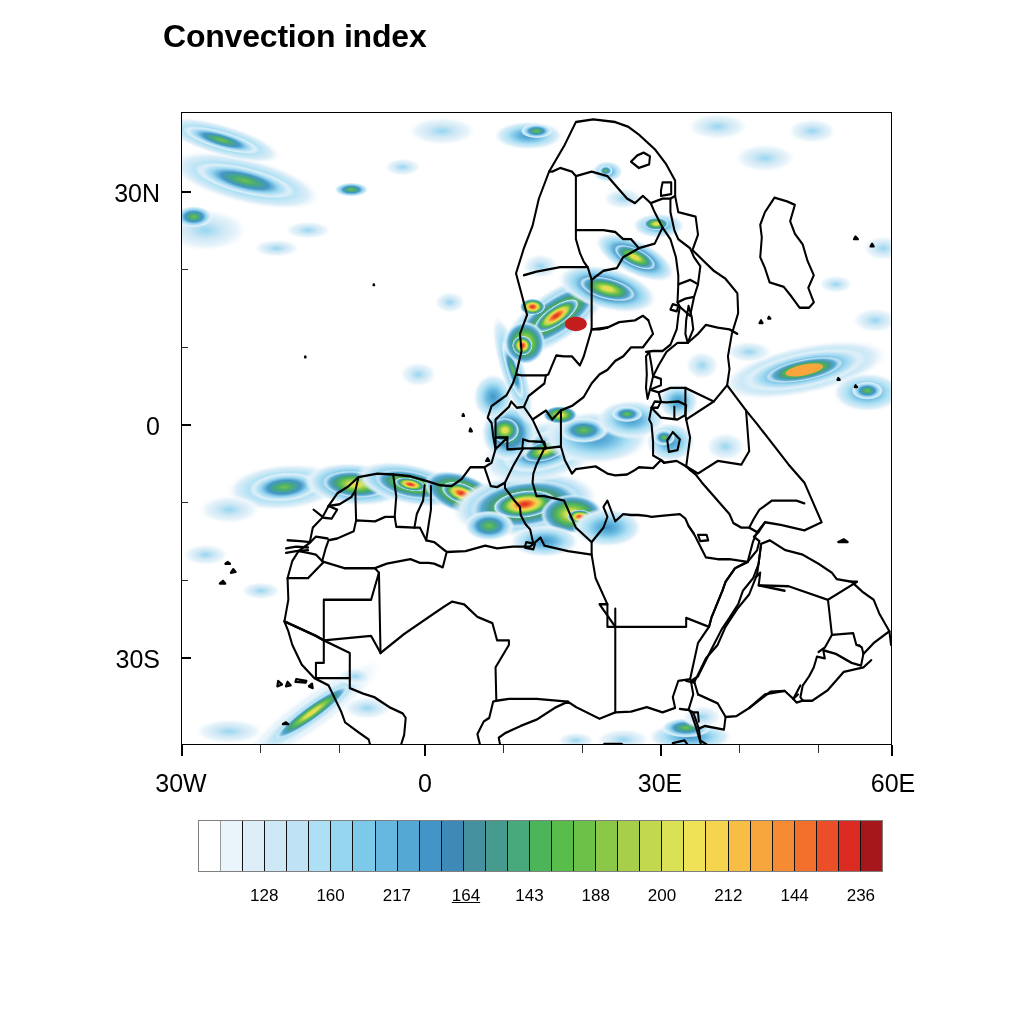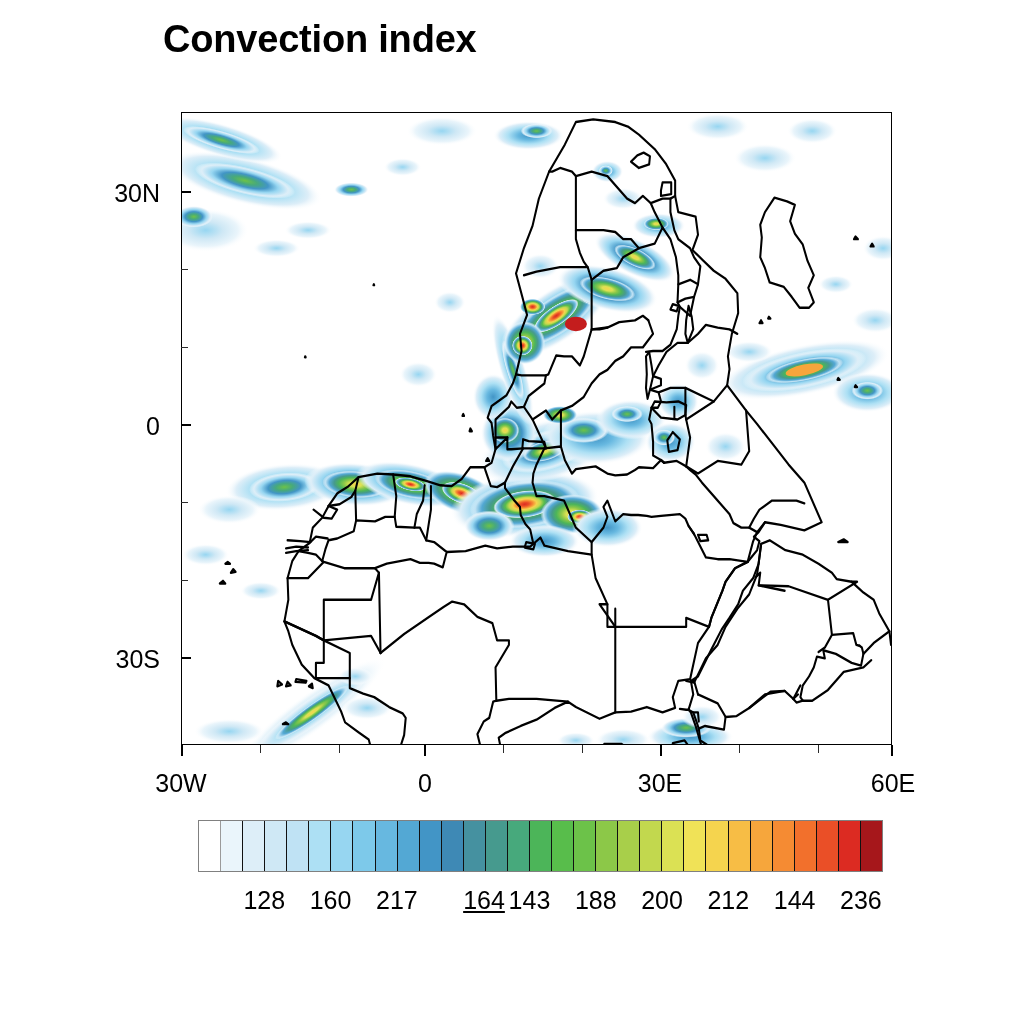--- a/index.html
+++ b/index.html
@@ -1,21 +1,21 @@
 <!DOCTYPE html>
 <html><head>
 <meta charset="utf-8">
 <style>
   html,body{margin:0;padding:0;background:#ffffff;}
   body{width:1024px;height:1024px;overflow:hidden;
        font-family:"Liberation Sans",sans-serif;color:#000;}
   #root{position:relative;width:1024px;height:1024px;}
 
   
-  .title{position:absolute;left:163px;top:18px;font-size:38px;font-weight:bold;
+  .title{position:absolute;left:163px;top:18px;font-size:32px;font-weight:bold;
          letter-spacing:-.2px;white-space:nowrap;}
   .subtitle{position:absolute;left:181px;top:70px;font-size:26px;font-weight:bold;
             white-space:nowrap;letter-spacing:-.1px;}
 
   
   #plot{position:absolute;left:181px;top:112px;width:711px;height:633px;
         border:1.6px solid #000;box-sizing:border-box;background:#fff;overflow:hidden;}
   #mapsvg{position:absolute;left:0;top:0;width:100%;height:100%;display:block;}
 
   
@@ -27,21 +27,21 @@
 
   .ylab{position:absolute;font-size:25px;text-align:right;width:120px;white-space:nowrap;}
   .xlab{position:absolute;font-size:25px;text-align:center;width:140px;white-space:nowrap;}
 
   
   #cbar{position:absolute;left:198px;top:820px;width:685px;height:52px;
         box-sizing:border-box;border:1.4px solid #808080;display:flex;background:#fff;}
   #cbar .cell{flex:1 1 0;height:100%;border-right:1.1px solid #111;box-sizing:border-box;}
   #cbar .cell:last-child{border-right:none;}
   #cbar .cell.first{border-right-color:#9a9a9a;}
-  .cblab{position:absolute;font-size:25px;text-align:center;width:90px;white-space:nowrap;top:886px;}
+  .cblab{position:absolute;font-size:17px;text-align:center;width:90px;white-space:nowrap;top:886px;}
 </style>
 </head>
 <body>
 
 <div id="root">
 
   <div class="title">Convection index</div>
 
   <div id="plot">
     <svg id="mapsvg" viewBox="-30 -35 90 70" preserveAspectRatio="none">
@@ -587,21 +587,21 @@
       <div class="cell" style="background: rgb(245, 139, 51);"></div>
       <div class="cell" style="background: rgb(242, 112, 44);"></div>
       <div class="cell" style="background: rgb(234, 79, 39);"></div>
       <div class="cell" style="background: rgb(220, 43, 34);"></div>
       <div class="cell" style="background: rgb(166, 23, 27);"></div>
     </div>
   <div id="cblabels">
       <div class="cblab" style="left: 219.29px;">128</div>
       <div class="cblab" style="left: 285.581px;">160</div>
       <div class="cblab" style="left: 351.871px;">217</div>
-      <div class="cblab" style="left: 439px; text-decoration: underline;">164</div>
+      <div class="cblab" style="left: 421px; text-decoration: underline;">164</div>
       <div class="cblab" style="left: 484.452px;">143</div>
       <div class="cblab" style="left: 550.742px;">188</div>
       <div class="cblab" style="left: 617.032px;">200</div>
       <div class="cblab" style="left: 683.323px;">212</div>
       <div class="cblab" style="left: 749.613px;">144</div>
       <div class="cblab" style="left: 815.903px;">236</div>
     </div>
 
 </div>
 

